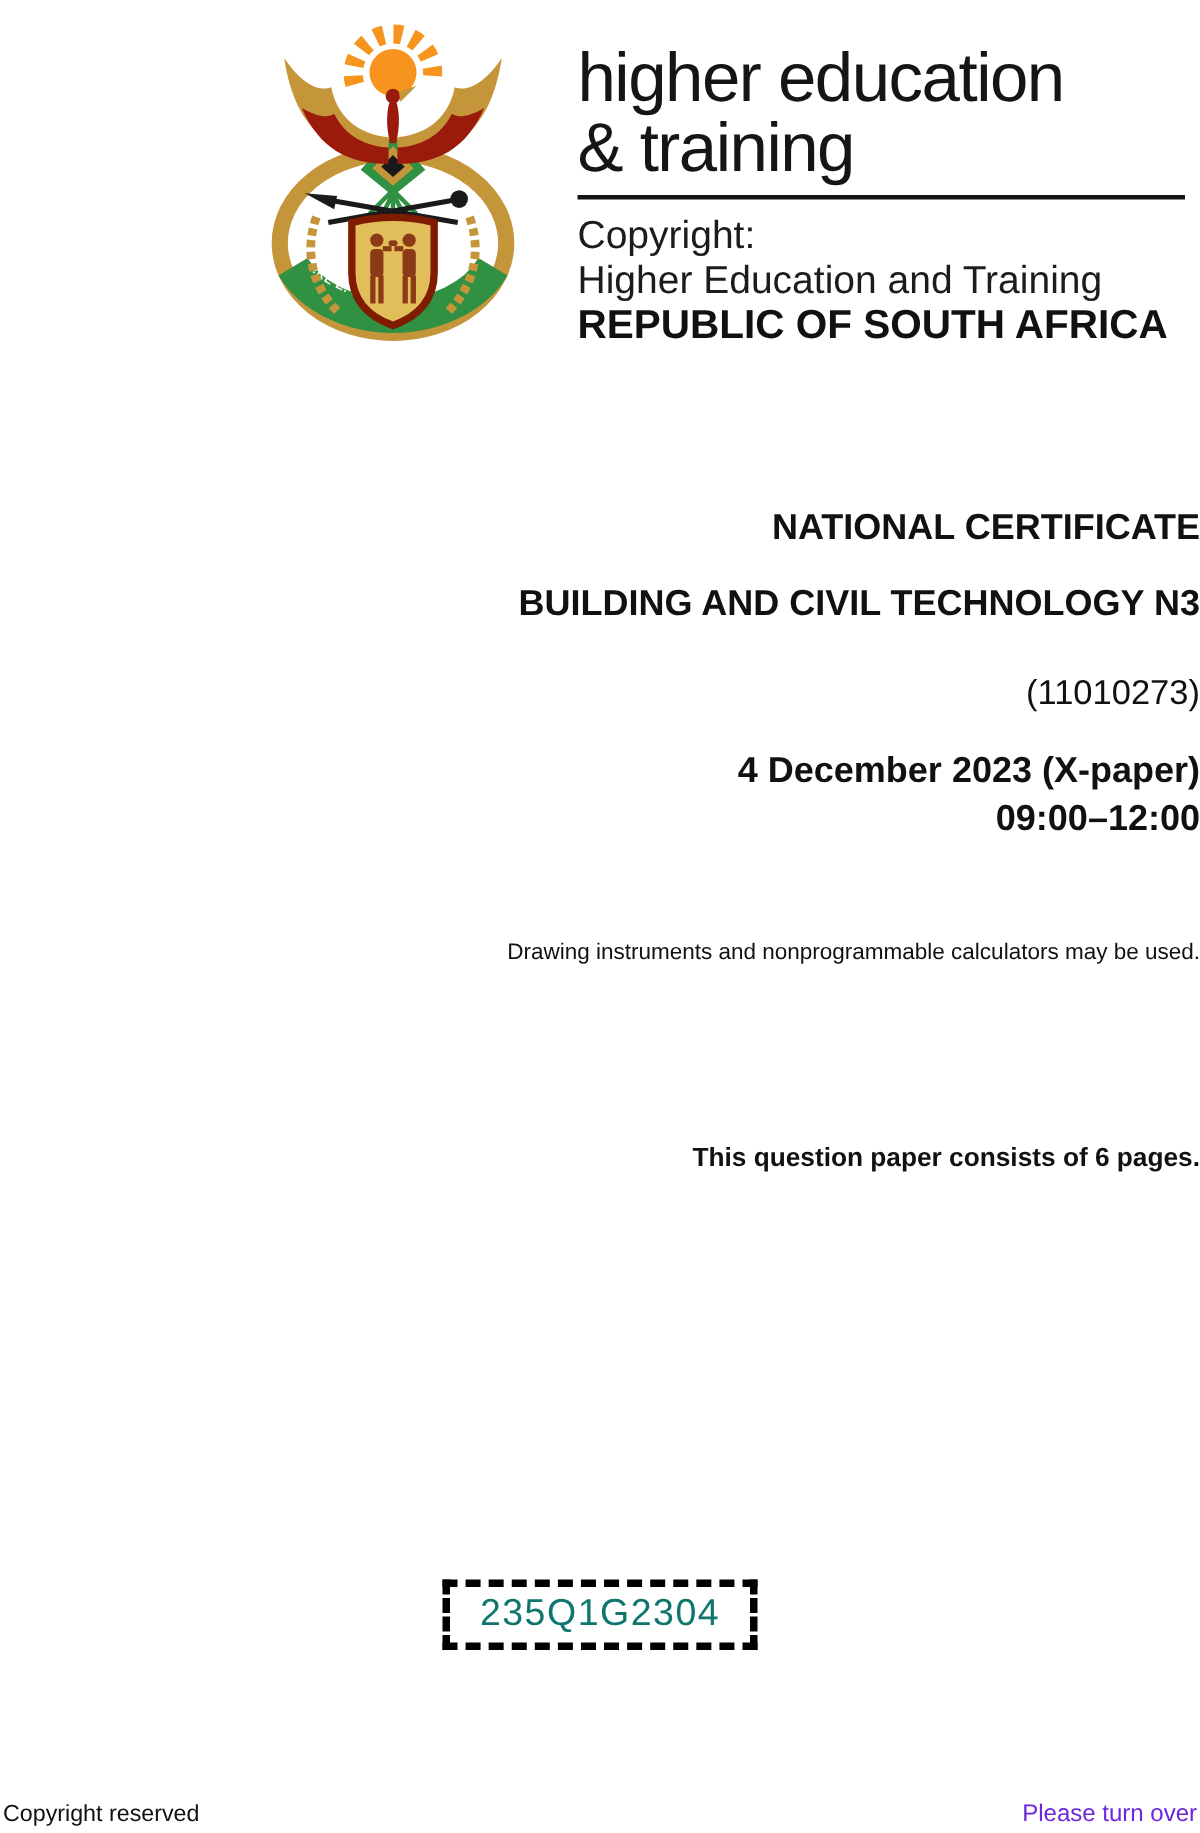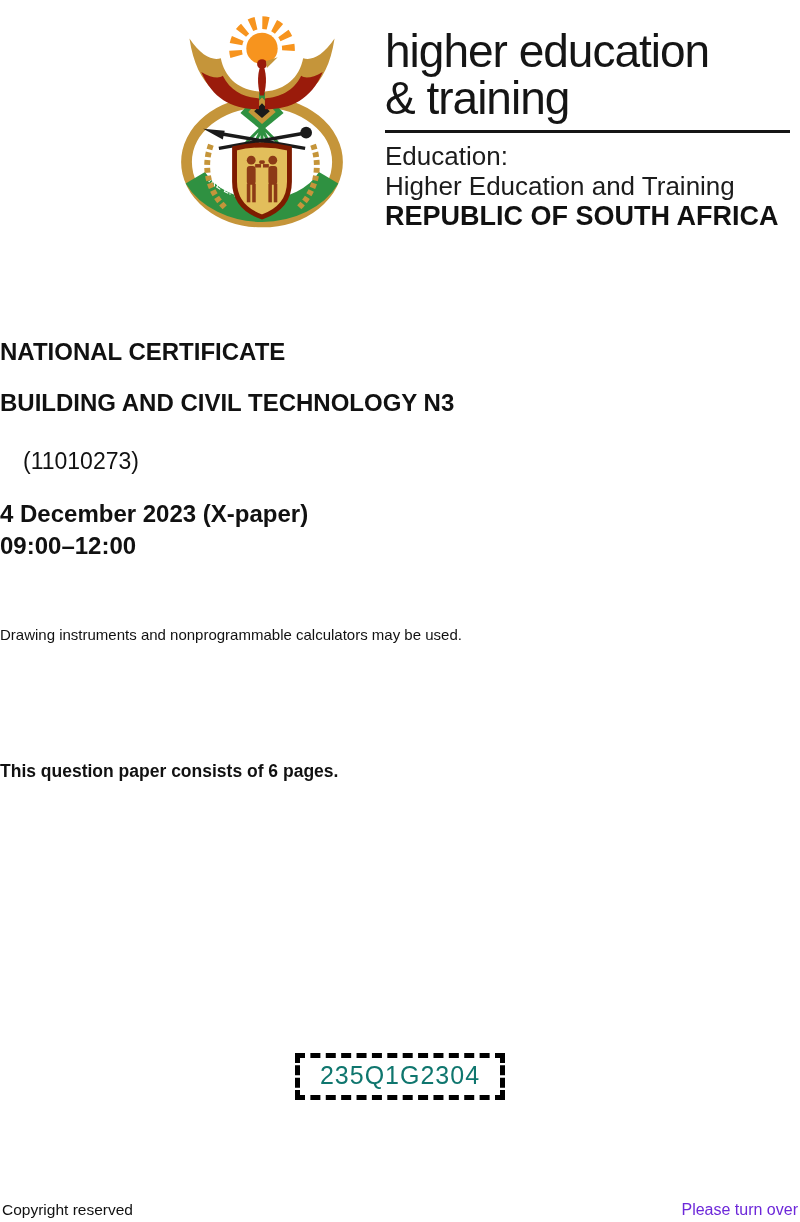--- a/index.html
+++ b/index.html
@@ -9,21 +9,21 @@
   }
   
   .logo{position:absolute;left:162px;top:4px;width:200px;height:228px;}
   .header-text{position:absolute;left:385px;top:12px;width:410px;}
   .wordmark{font-size:46px;line-height:47px;letter-spacing:-1px;color:#151515;margin-top:16px;}
   .divider{margin-top:8px;border-top:3px solid #151515;width:405px;}
   .dept{margin-top:8px;font-size:26px;line-height:30px;color:#1c1c1c;}
   .dept-name{font-size:26px;line-height:30px;color:#1c1c1c;}
   .country{font-size:27px;line-height:31px;font-weight:bold;color:#111;}
   
-  .cline{position:absolute;left:0;right:0;text-align:left;white-space:nowrap;}
+  .cline{position:absolute;left:0;right:0;text-align:right;white-space:nowrap;}
   .cert{top:338px;font-size:24px;font-weight:bold;}
   .subject{top:389px;font-size:24px;font-weight:bold;}
   .code{top:448px;font-size:23px;padding-left:23px;}
   .date{top:500px;font-size:24px;font-weight:bold;}
   .time{top:532px;font-size:24px;font-weight:bold;}
   .note1{top:626px;font-size:15px;font-weight:normal;}
   .note2{top:761px;font-size:17.5px;font-weight:bold;}
   
   .codebox-wrap{position:absolute;left:0;right:0;top:1053px;text-align:center;}
   .codebox{
@@ -110,21 +110,21 @@
       </g>
     </svg>
   </div>
 
   <div class="header-text">
     <div class="wordmark">
       <div>higher education</div>
       <div>&amp; training</div>
     </div>
     <div class="divider"></div>
-    <div class="dept">Education:</div>
+    <div class="dept">Copyright:</div>
     <div class="dept-name">Higher Education and Training</div>
     <div class="country">REPUBLIC OF SOUTH AFRICA</div>
   </div>
 
   <div class="cline cert">NATIONAL CERTIFICATE</div>
   <div class="cline subject">BUILDING AND CIVIL TECHNOLOGY N3</div>
   <div class="cline code">(11010273)</div>
   <div class="cline date">4 December 2023 (X-paper)</div>
   <div class="cline time">09:00–12:00</div>
   <div class="cline note1">Drawing instruments and nonprogrammable calculators may be used.</div>

